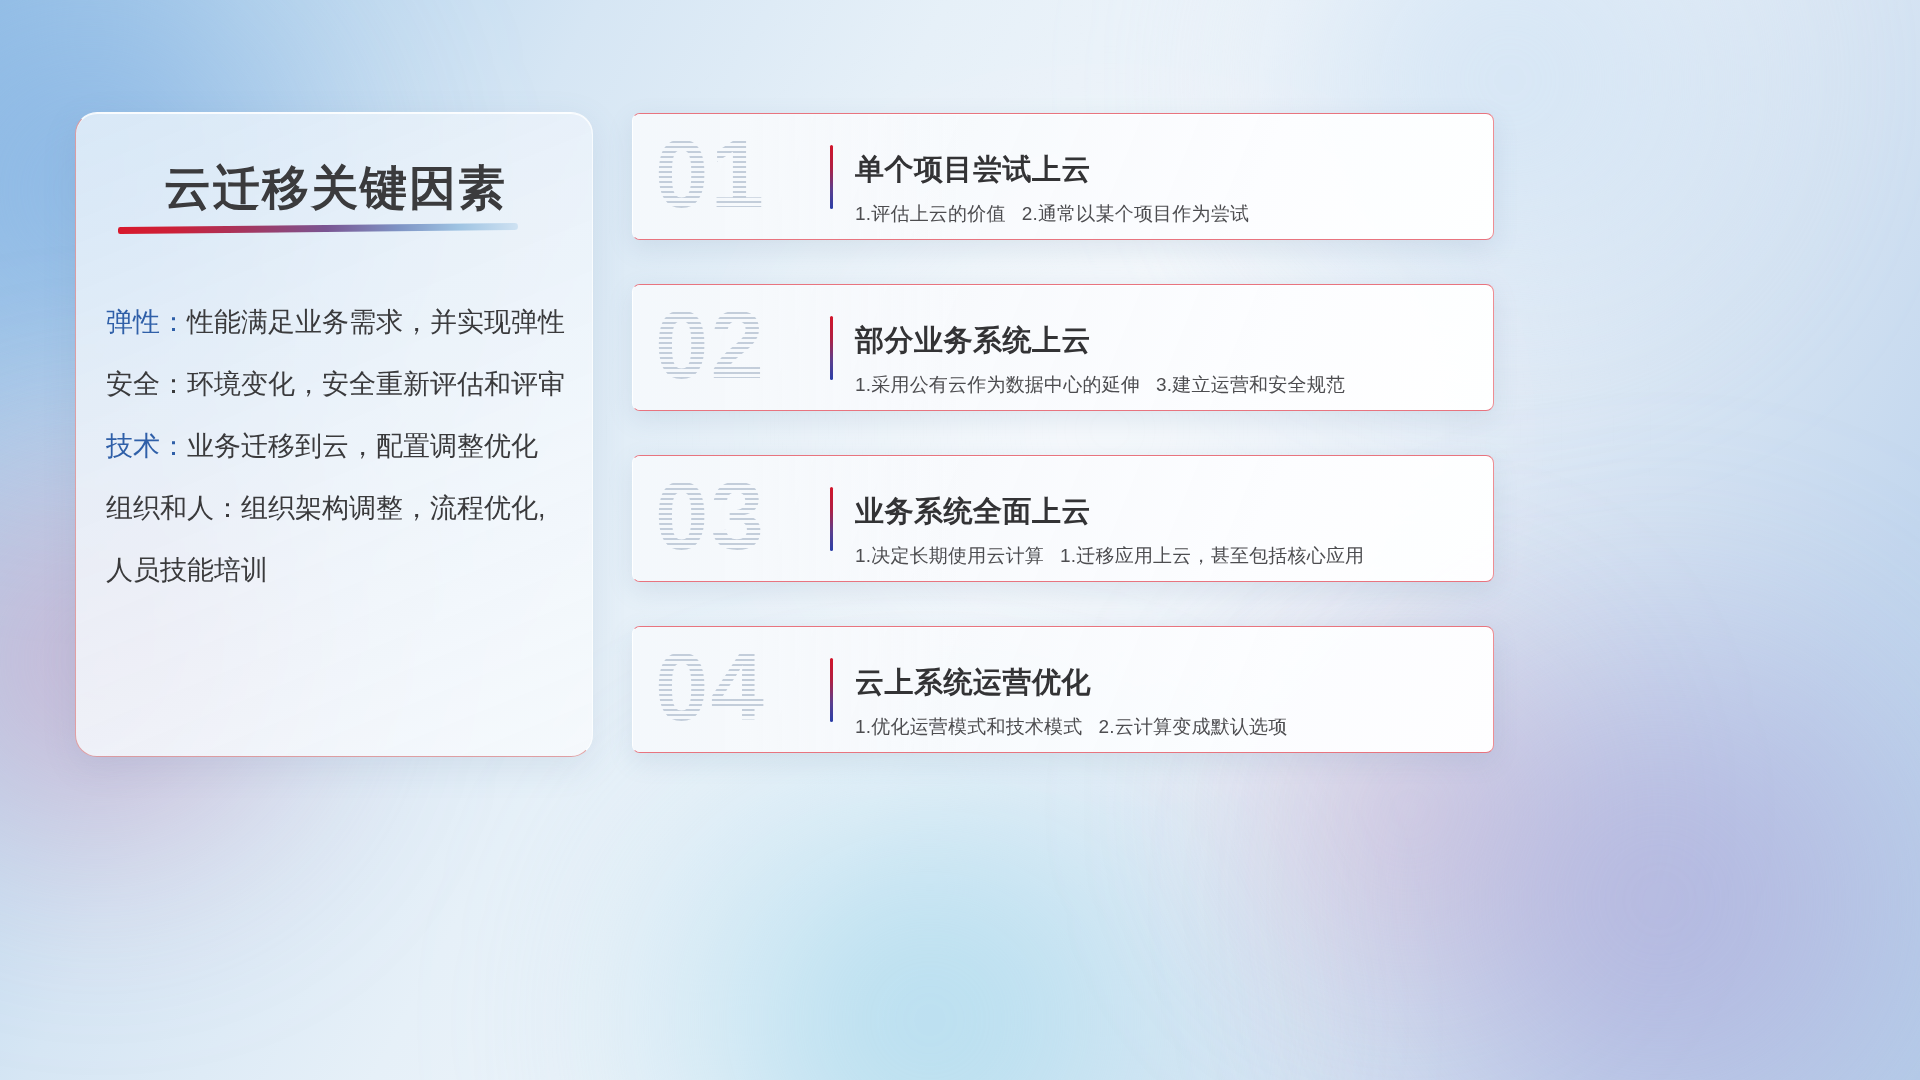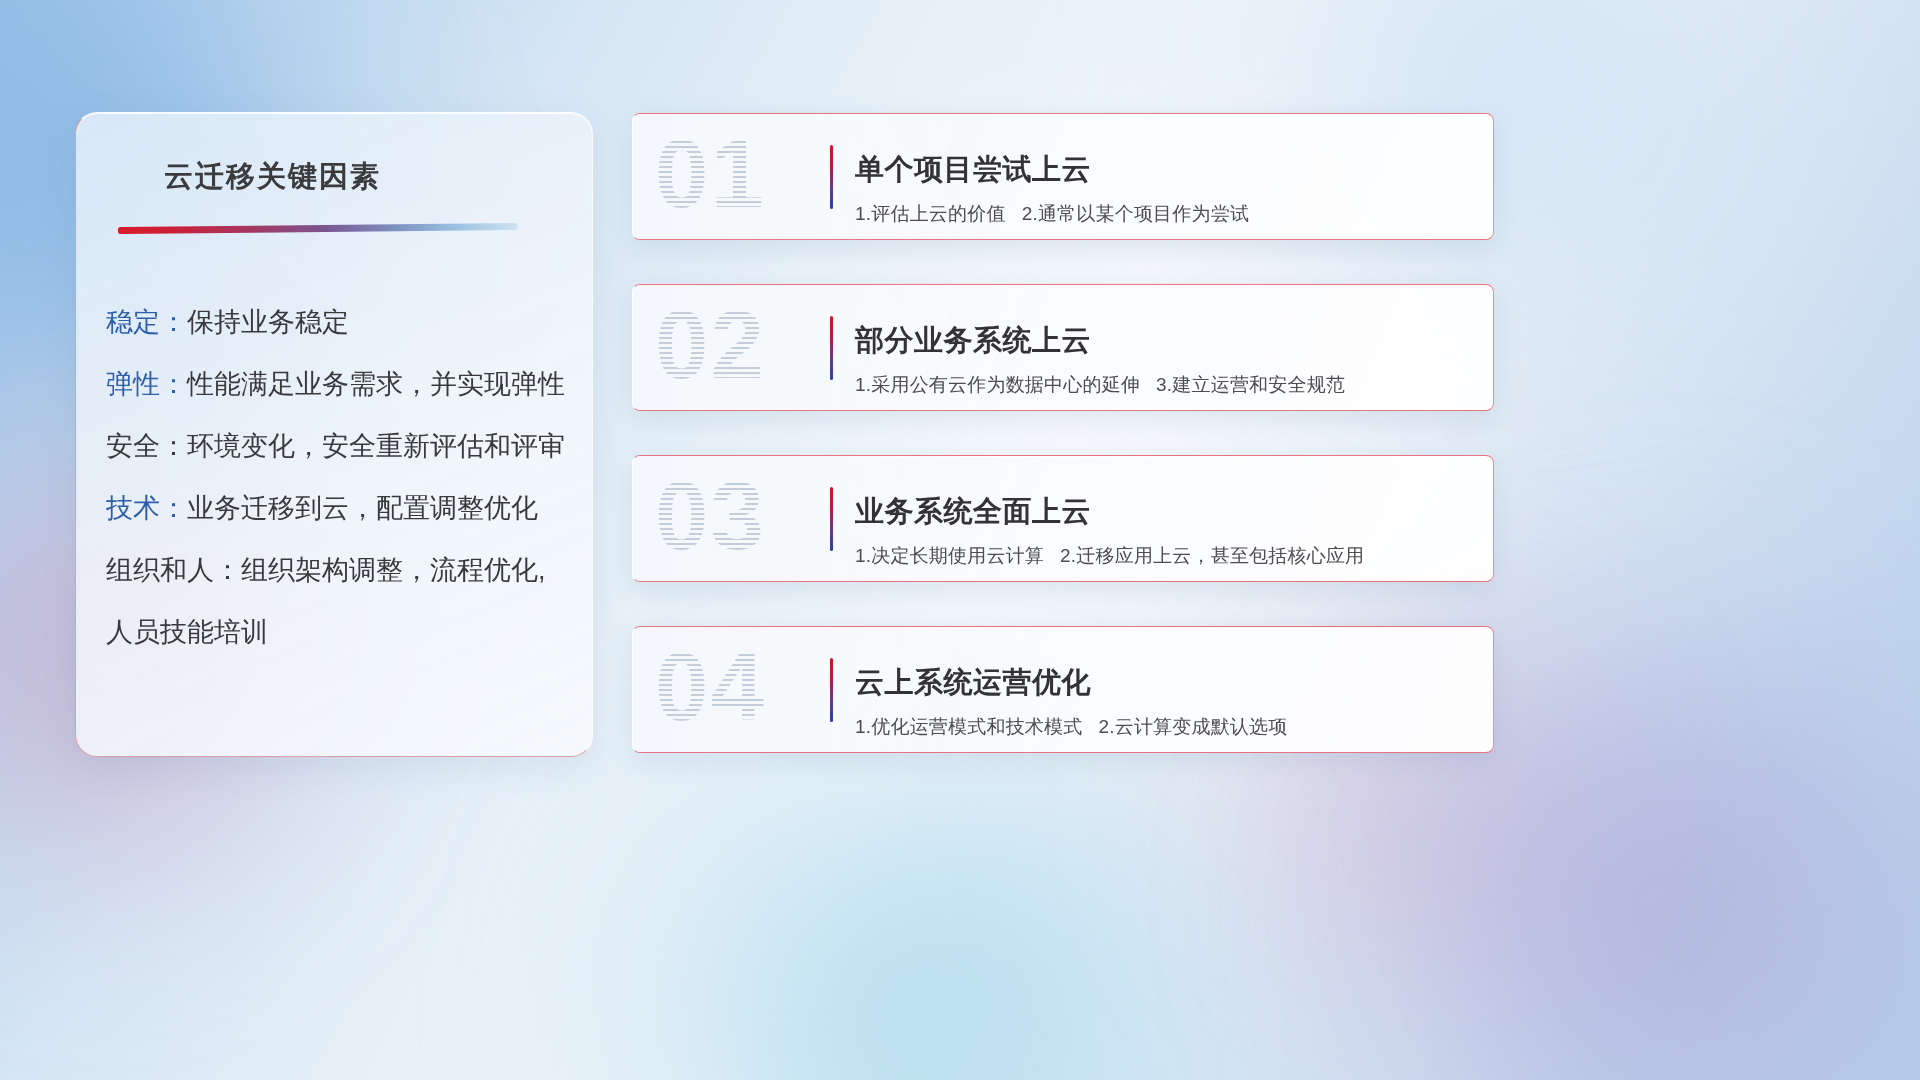--- a/index.html
+++ b/index.html
@@ -56,21 +56,21 @@
         rgba(247,250,253,.86) 100%);
     border:1px solid rgba(255,255,255,.75);
     border-left:1.5px solid rgba(214,92,92,.55);
     border-bottom:1.5px solid rgba(214,92,92,.55);
     box-shadow:0 10px 34px rgba(90,120,160,.13), inset 0 1px 0 rgba(255,255,255,.85);
     backdrop-filter:blur(2px);
     overflow:hidden;
   }
   #panel-title{
     position:absolute; left:88px; top:44px;
-    font-size:29px; font-weight:bold; color:#3b3b3d;
+    font-size:47px; font-weight:bold; color:#3b3b3d;
     letter-spacing:2px; white-space:nowrap;
   }
   #title-rule{
     position:absolute; left:42px; top:112px; width:400px; height:7px;
     background:linear-gradient(90deg,
        #d8192c 0%, #cc2038 14%, #a5365f 32%,
        #7a5592 52%, #7e93c4 70%, #9ec3e2 85%, #cfe2f2 100%);
     border-radius:4px 6px 6px 4px;
     transform:skewY(-.6deg);
   }
@@ -160,24 +160,20 @@
   <div class="bg-blob blob-violetR"></div>
 </div>
 
 <div id="stage">
 
   <section id="left-panel">
     <h1 id="panel-title">云迁移关键因素</h1>
     <div id="title-rule"></div>
     <div id="factor-list">
 
-      <div class="factor-row">
-        <span class="factor-key accent">稳定：</span>
-        <span class="factor-val">保持业务稳定</span>
-      </div>
 
       <div class="factor-row">
         <span class="factor-key accent">弹性：</span>
         <span class="factor-val">性能满足业务需求，并实现弹性</span>
       </div>
 
       <div class="factor-row">
         <span class="factor-key plain">安全：</span>
         <span class="factor-val">环境变化，安全重新评估和评审</span>
       </div>
@@ -222,21 +218,21 @@
         </div>
       </div>
     </article>
 
     <article class="card">
       <div class="ghost-num">03</div>
       <div class="card-divider"></div>
       <div class="card-body">
         <div class="card-title">业务系统全面上云</div>
         <div class="card-desc">
-          <span>1.决定长期使用云计算</span><span class="gap"></span><span>2.迁移应用上云，甚至包括核心应用</span>
+          <span>1.决定长期使用云计算</span><span class="gap"></span><span>1.迁移应用上云，甚至包括核心应用</span>
         </div>
       </div>
     </article>
 
     <article class="card">
       <div class="ghost-num">04</div>
       <div class="card-divider"></div>
       <div class="card-body">
         <div class="card-title">云上系统运营优化</div>
         <div class="card-desc">

